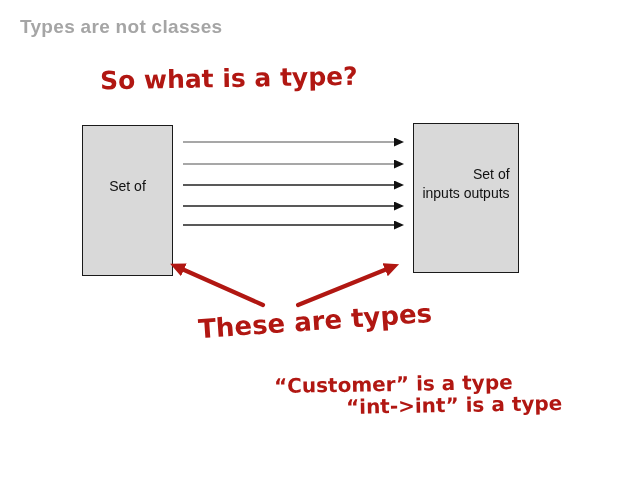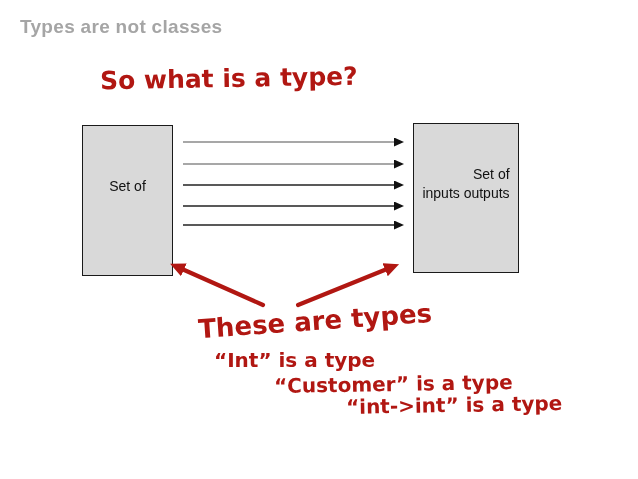--- a/index.html
+++ b/index.html
@@ -84,17 +84,16 @@
     </g>
 
     <g>
       <line x1="263" y1="305" x2="182" y2="269" stroke="#b11712" stroke-width="4.2" stroke-linecap="round" marker-end="url(#head-red)"></line>
       <line x1="298" y1="305" x2="387" y2="269" stroke="#b11712" stroke-width="4.2" stroke-linecap="round" marker-end="url(#head-red)"></line>
     </g>
   </svg>
 
   <div class="hand annotation">These are types</div>
 
-  <div class="hand example example-1">“Int” is a type</div>
   <div class="hand example example-2">“Customer” is a type</div>
   <div class="hand example example-3">“int-&gt;int” is a type</div>
 
 </div>
 
 </body></html>

